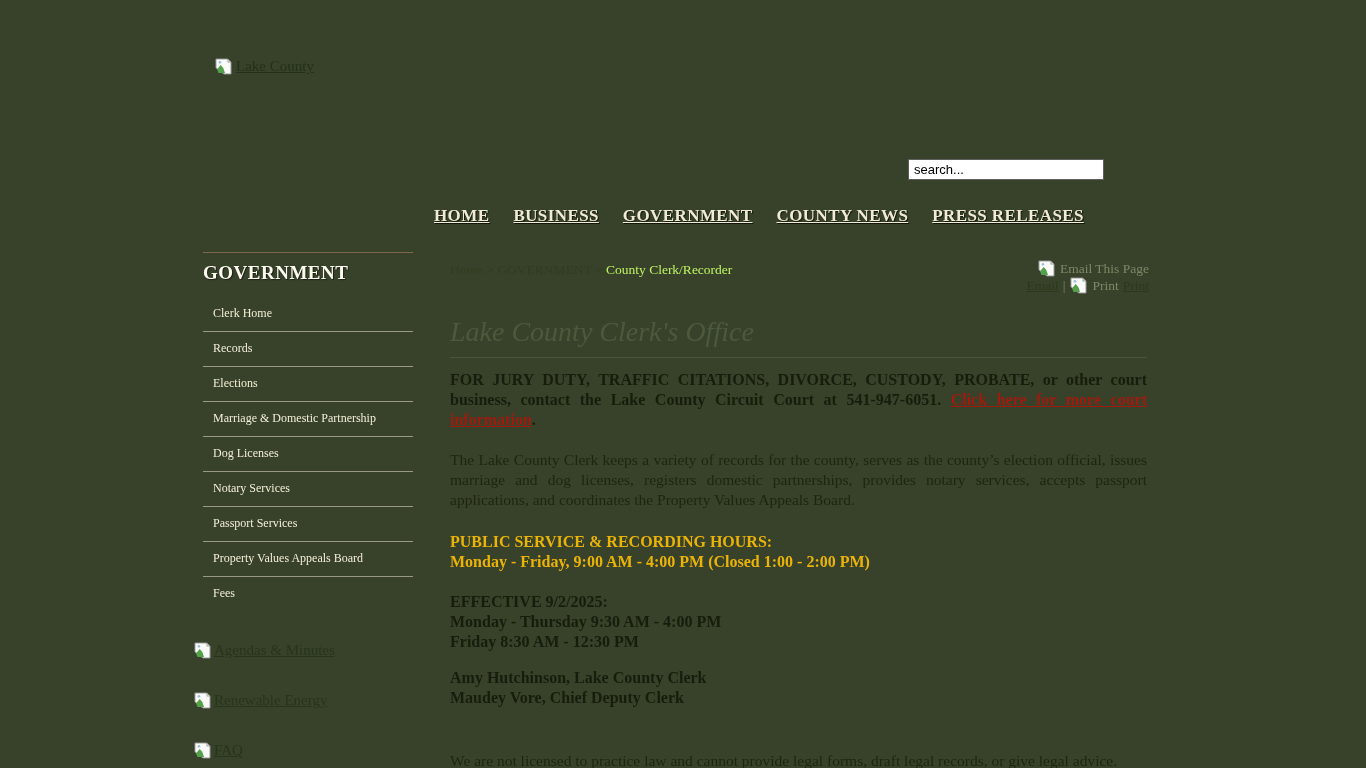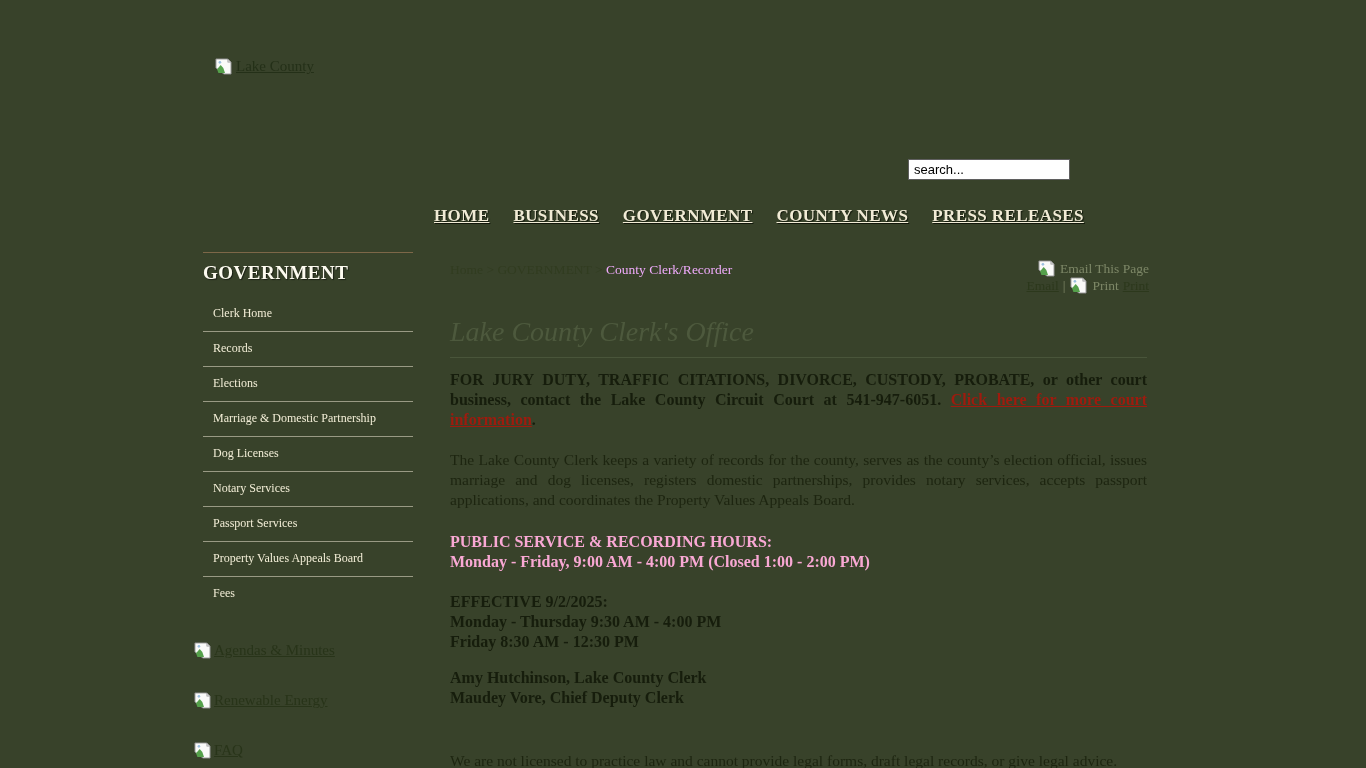--- a/index.html
+++ b/index.html
@@ -11,21 +11,21 @@
   }
   a { cursor:pointer; }
 
   
   .logo {
     position:absolute; left:214px; top:58px;
     display:flex; align-items:center; gap:3px;
     color:#243018; text-decoration:underline; font-size:15px;
   }
   .search {
-    position:absolute; left:908px; top:159px; width:162px; height:21px;
+    position:absolute; left:908px; top:159px; width:196px; height:21px;
     border:1px solid #5f5f5f; background:#ffffff; color:#000;
     font:13px "Liberation Sans","DejaVu Sans",sans-serif; padding:1px 5px;
   }
   .main-nav { position:absolute; left:434px; top:206px; display:flex; gap:24px; }
   .main-nav a {
     color:#f1ebd5; font-size:17px; font-weight:bold; letter-spacing:0.4px;
     text-decoration:underline; white-space:nowrap;
     text-shadow:1px 1px 1px rgba(10,15,5,0.85);
   }
 
@@ -47,32 +47,32 @@
   }
   #ql-agendas { left:193px; top:642px; }
   #ql-renewable { left:193px; top:692px; }
   #ql-faq { left:193px; top:742px; }
 
   
   .main { position:absolute; left:450px; top:252px; width:697px; height:516px; }
   .main > * { position:absolute; left:0; width:100%; margin:0; }
   .breadcrumb { top:10px; font-size:13.5px; color:#313c20; }
   .breadcrumb a { color:#313c20; text-decoration:none; }
-  .breadcrumb .current { color:#f0abfc;margin-top:16px; }
+  .breadcrumb .current { color:#bef264;margin-top:16px; }
   .tools { top:8px; left:auto; right:-2px; width:220px; text-align:right;
            font-size:13.5px; color:#7d8767; line-height:17px; }
   .tools a { color:#2c381c; text-decoration:underline; }
   .tools .row { display:flex; justify-content:flex-end; align-items:flex-end; gap:4px; }
   .page-title { top:64px; font-size:28px; font-style:italic; font-weight:normal; color:#4d593d; }
   .rule { top:105px; border:none; border-top:1px solid #49553a; height:0; }
   .notice { top:118px; font-weight:bold; font-size:16px; line-height:20px;
             text-align:justify; color:#161d0c; }
   .red-link { color:#9e1b0e; text-decoration:underline; font-weight:bold; }
   .intro { top:198px; font-size:15.5px; line-height:20px; text-align:justify; color:#1d2510; }
-  .hours { top:280px; font-weight:bold; font-size:16px; line-height:20px; color:#f9a8d4; }
+  .hours { top:280px; font-weight:bold; font-size:16px; line-height:20px; color:#eab308; }
   .effective { top:340px; font-weight:bold; font-size:16px; line-height:20px; color:#161d0c; }
   .staff { top:416px; font-weight:bold; font-size:16px; line-height:20px; color:#161d0c; }
   .disclaimer { top:499px; font-size:15.5px; line-height:20px; color:#1d2510; }
   .bi { flex:0 0 auto; }
 </style>
 </head>
 <body>
 
 <svg width="0" height="0" style="position:absolute" aria-hidden="true">
   <symbol id="broken-img" viewBox="0 0 20 18">

